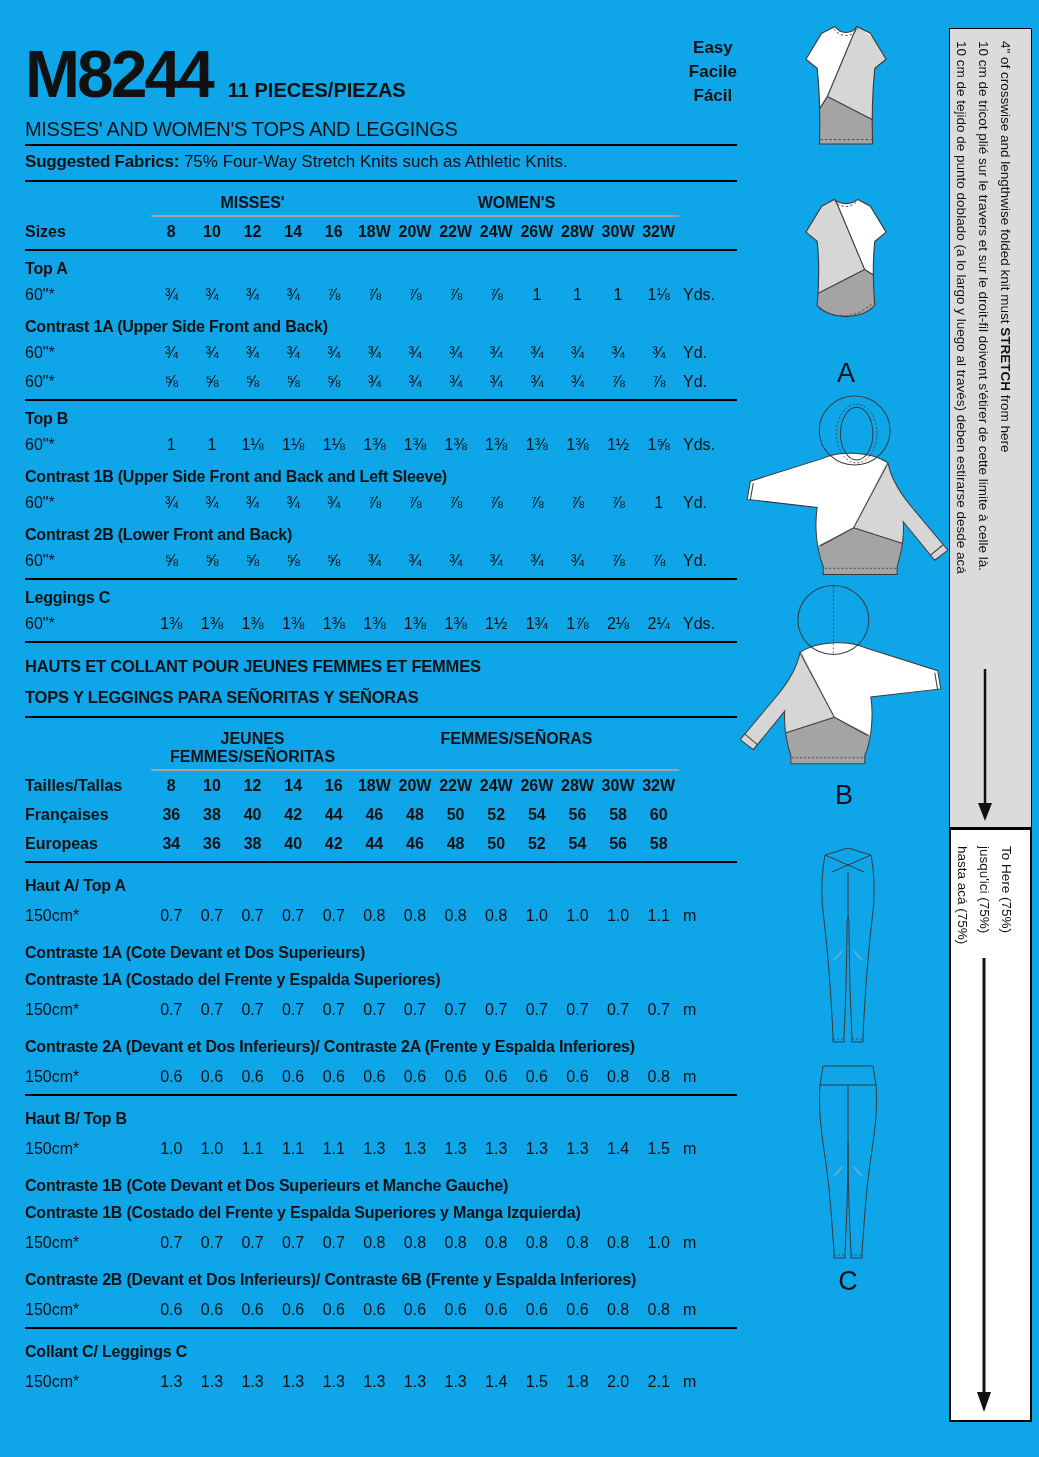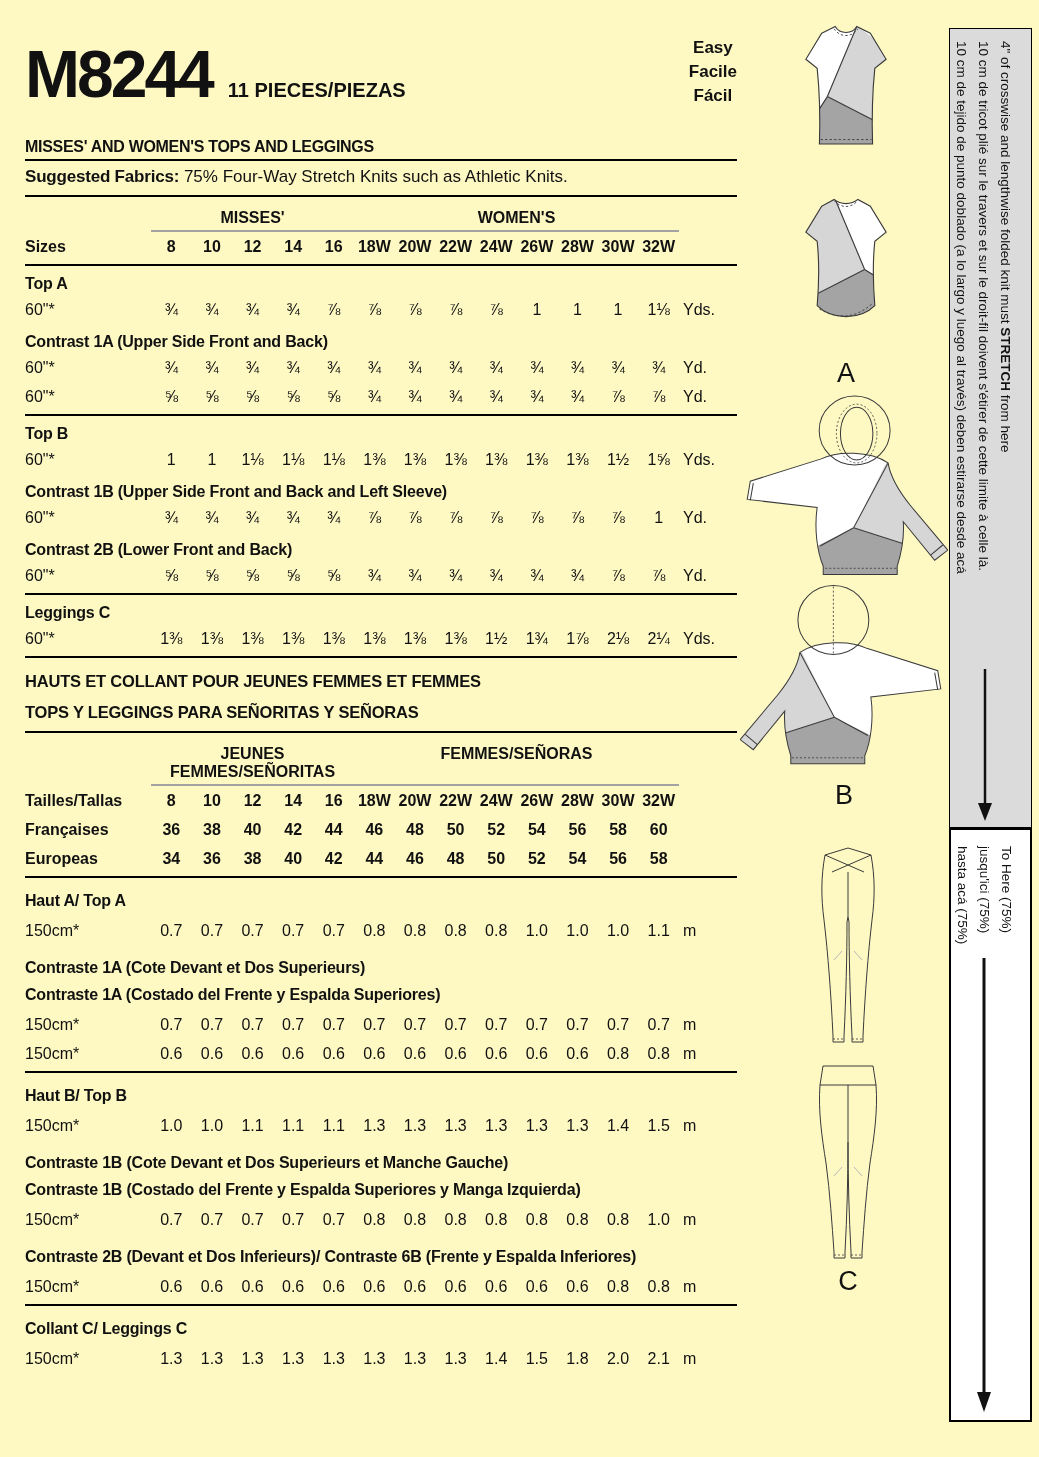--- a/index.html
+++ b/index.html
@@ -1,27 +1,27 @@
 <!DOCTYPE html>
 <html style="--light: #d6d6d6; --dark: #a4a4a4;"><head>
 <meta charset="utf-8">
 <style>
   :root{
     --light:#d6d6d6; --dark:#a4a4a4; --gaugebg:#dbdbdb; --line:#111;
   }
   html,body{margin:0;padding:0;background:#fff;}
-  .page{position:relative;width:1039px;height:1457px;background:#fef9c3;overflow:hidden;
+  .page{position:relative;width:1039px;height:1457px;background:#0ea5e9;overflow:hidden;
         font-family:"Liberation Sans","DejaVu Sans",sans-serif;color:#111;}
   .main{position:absolute;left:25px;top:0;width:712px;}
   
   .h1row{position:relative;margin-top:34px;height:80px;}
   .h1row h1{margin:0;display:inline-block;font-size:66px;line-height:80px;letter-spacing:-3px;font-weight:bold;}
   .pieces{font-size:20px;font-weight:bold;margin-left:16px;vertical-align:baseline;}
   .difficulty{position:absolute;right:0;top:2px;text-align:center;font-weight:bold;font-size:17px;line-height:24px;}
-  .doc-title{margin-top:24px;font-size:16px;font-weight:bold;letter-spacing:-0.3px;}
+  .doc-title{margin-top:4px;font-size:20px;font-weight:normal;letter-spacing:-0.3px;}
   .rule{border-top:2.5px solid #000;margin-top:3px;}
   .fabrics{padding:6px 0 5px;font-size:17px;}
   .fabrics b{letter-spacing:-0.2px;}
   
   .ghead{display:grid;grid-template-columns:126px repeat(13,1fr) 58px;font-weight:bold;font-size:16px;margin-top:12px;}
   .gh{text-align:center;border-bottom:2px solid #a3a3a3;padding-bottom:3px;}
   .gh1{grid-column:2/7;} .gh2{grid-column:7/15;}
   .trow{display:grid;grid-template-columns:126px 1fr 58px;align-items:center;font-size:16px;height:29px;}
   .trow .lab{font-weight:normal;}
   .sizes-row{font-weight:bold;}
@@ -348,20 +348,23 @@
             <span>0.7</span>
             <span>0.7</span>
             <span>0.7</span>
             <span>0.7</span>
             <span>0.7</span>
             <span>0.7</span>
             <span>0.7</span>
           </span>
         <span class="unit">m</span>
       </div>
+      <div class="lrow">
+          <div>Contraste 2A (Devant et Dos Inferieurs)/ Contraste 2A (Frente y Espalda Inferiores)</div>
+        </div>
       <div class="trow">
         <span class="lab">150cm*</span>
         <span class="cells">
             <span>0.6</span>
             <span>0.6</span>
             <span>0.6</span>
             <span>0.6</span>
             <span>0.6</span>
             <span>0.6</span>
             <span>0.6</span>

